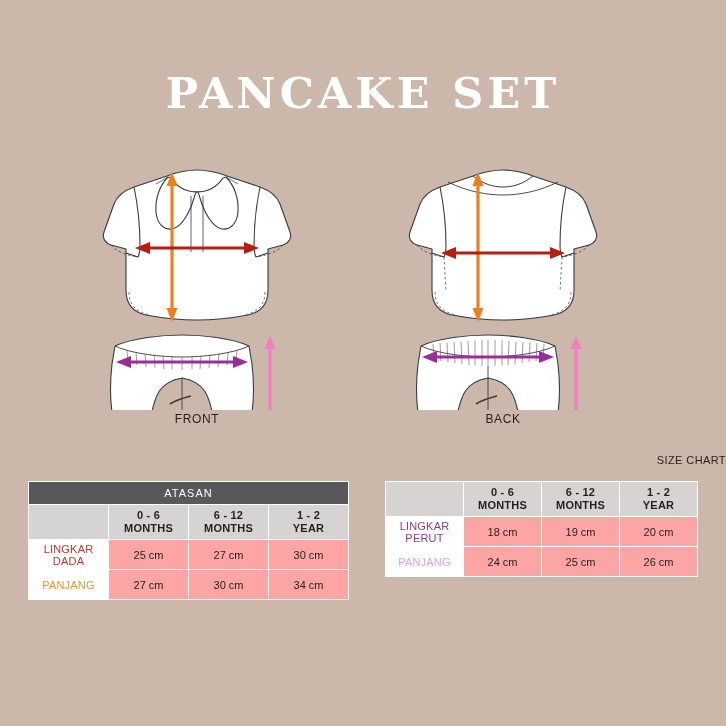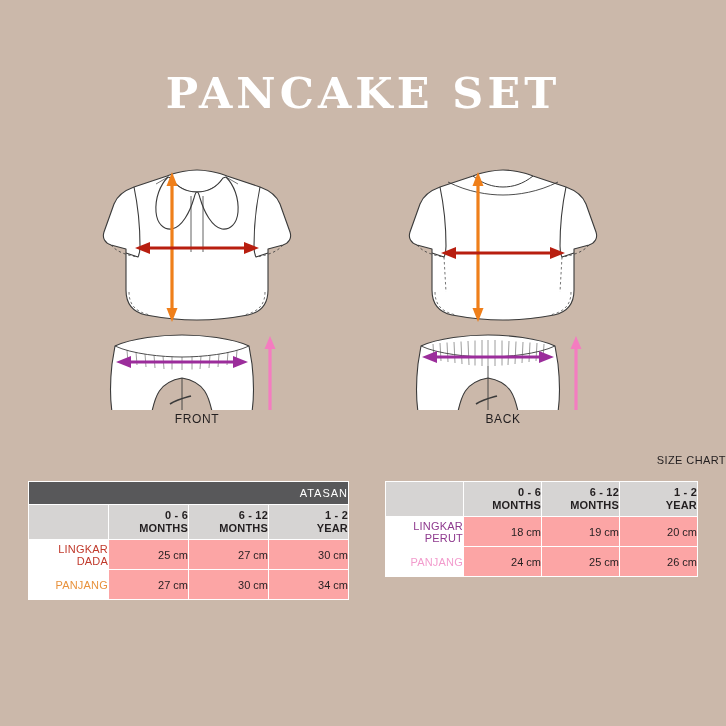--- a/index.html
+++ b/index.html
@@ -93,21 +93,21 @@
   }
   table.size-table.left  { left: 28px;  width: 320px; }
   table.size-table.right { left: 385px; width: 312px; }
 
   table.size-table th,
   table.size-table td {
     border: 1px solid #ffffff;
     padding: 0;
     margin: 0;
     font-size: 11px;
-    text-align: right;
+    text-align: center;
     vertical-align: middle;
     color: #231f20;
   }
 
   .tbl-title {
     background: #58585a;
     color: #ffffff !important;
     height: 22px;
     font-size: 12px;
     font-weight: normal;

